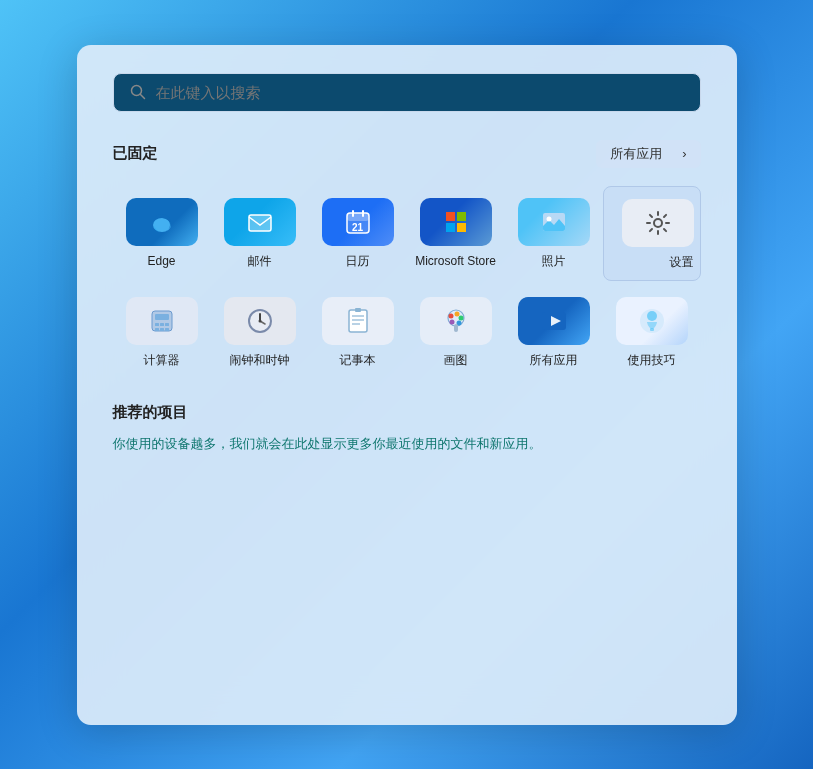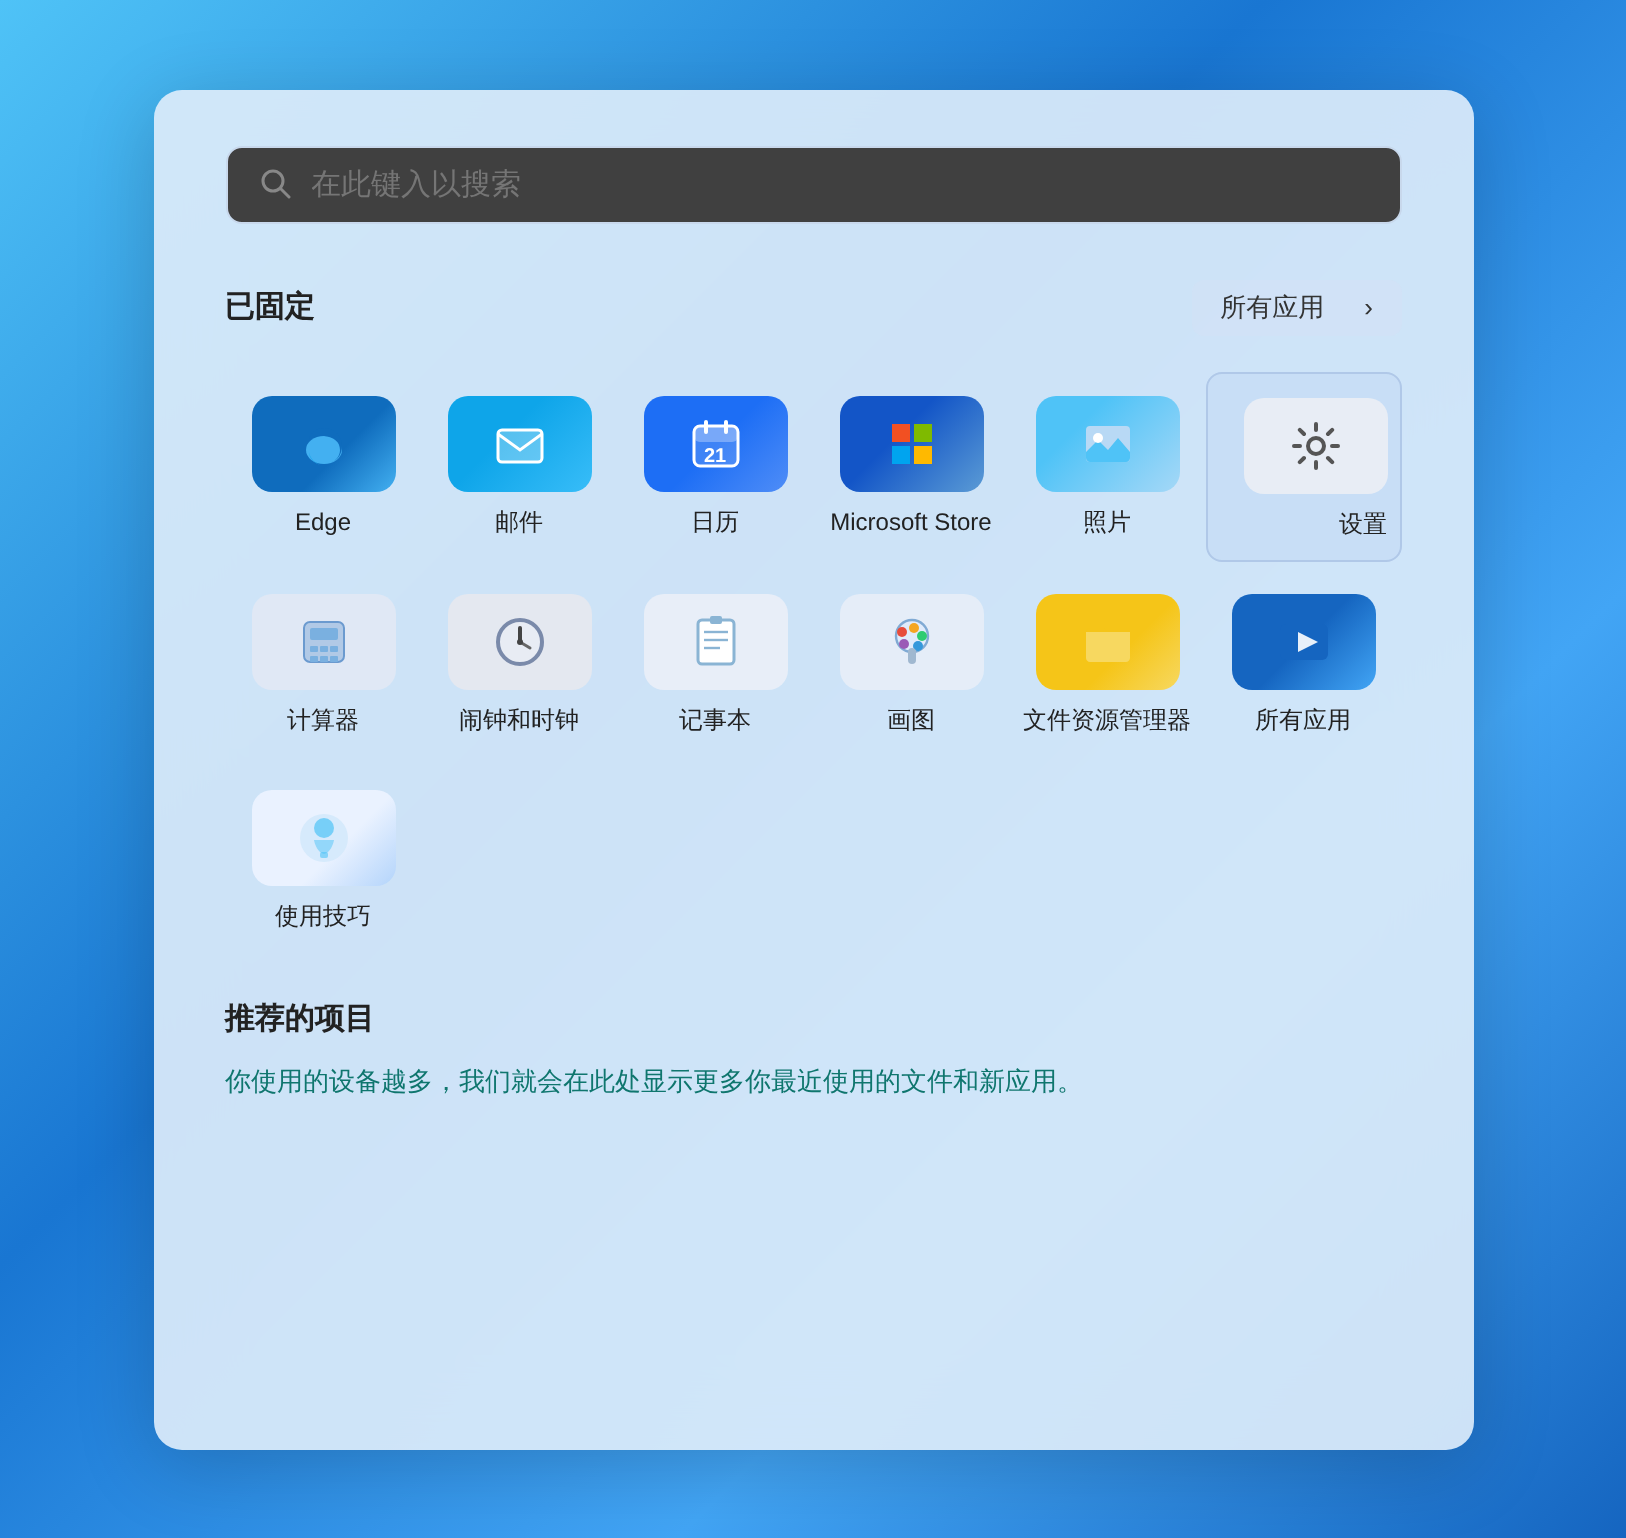--- a/index.html
+++ b/index.html
@@ -21,21 +21,21 @@
       border-radius: 14px;
       padding: 28px 36px 36px 36px;
       box-shadow: 0 8px 40px rgba(0,0,0,0.18);
       display: flex;
       flex-direction: column;
       gap: 0;
     }
     .search-bar {
       display: flex;
       align-items: flex-start;
-      background: #404040;
+      background: #0c4a6e;
       border: 1.5px solid #c8d8ec;
       border-radius: 8px;
       padding: 10px 16px;
       margin-bottom: 28px;
       gap: 10px;
     }
     .search-icon-wrap {
       color: #888;
       font-size: 16px;
       display: flex;
@@ -293,29 +293,20 @@
           <circle cx="16" cy="8" r="2.5" fill="#f5a623"></circle>
           <circle cx="20" cy="12" r="2.5" fill="#2ecc71"></circle>
           <circle cx="18" cy="17" r="2.5" fill="#3498db"></circle>
           <circle cx="11" cy="16" r="2.5" fill="#9b59b6"></circle>
           <rect x="13" y="18" width="4" height="8" rx="2" fill="#a0b8d0"></rect>
         </svg>
       </div>
       <span class="app-label">画图</span>
     </div>
 
-    <div class="app-item">
-      <div class="app-icon icon-filemanager">
-        <svg viewBox="0 0 30 30" fill="none">
-          <path d="M4 10C4 8.9 4.9 8 6 8H13L16 11H24C25.1 11 26 11.9 26 13V23C26 24.1 25.1 25 24 25H6C4.9 25 4 24.1 4 23V10Z" fill="#f5c518"></path>
-          <path d="M4 10H26V23C26 24.1 25.1 25 24 25H6C4.9 25 4 24.1 4 23V10Z" fill="#f7d860"></path>
-        </svg>
-      </div>
-      <span class="app-label">文件资源管理器</span>
-    </div>
 
     <div class="app-item">
       <div class="app-icon icon-video">
         <svg viewBox="0 0 30 30" fill="none">
           <rect x="3" y="6" width="24" height="18" rx="3" fill="#1565c0"></rect>
           <polygon points="12,10 12,20 22,15" fill="#fff" opacity="0.9"></polygon>
         </svg>
       </div>
       <span class="app-label">所有应用</span>
     </div>

